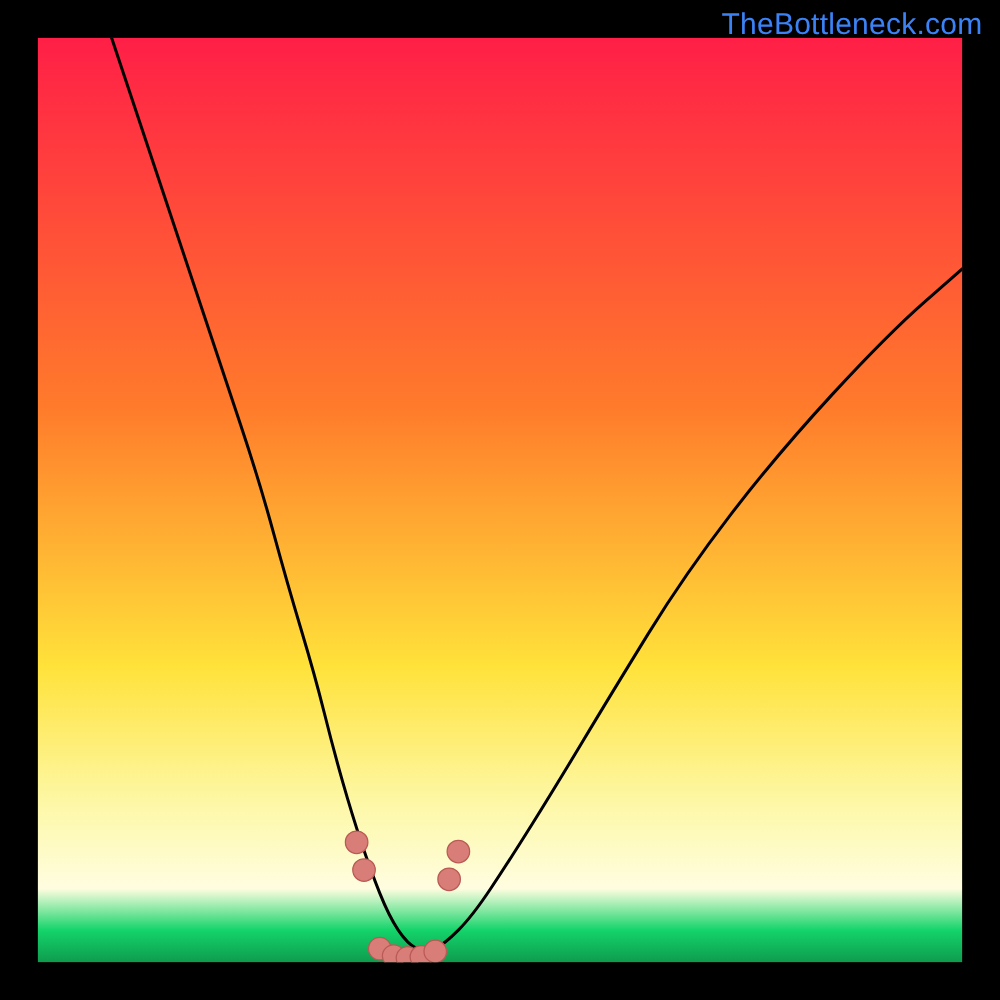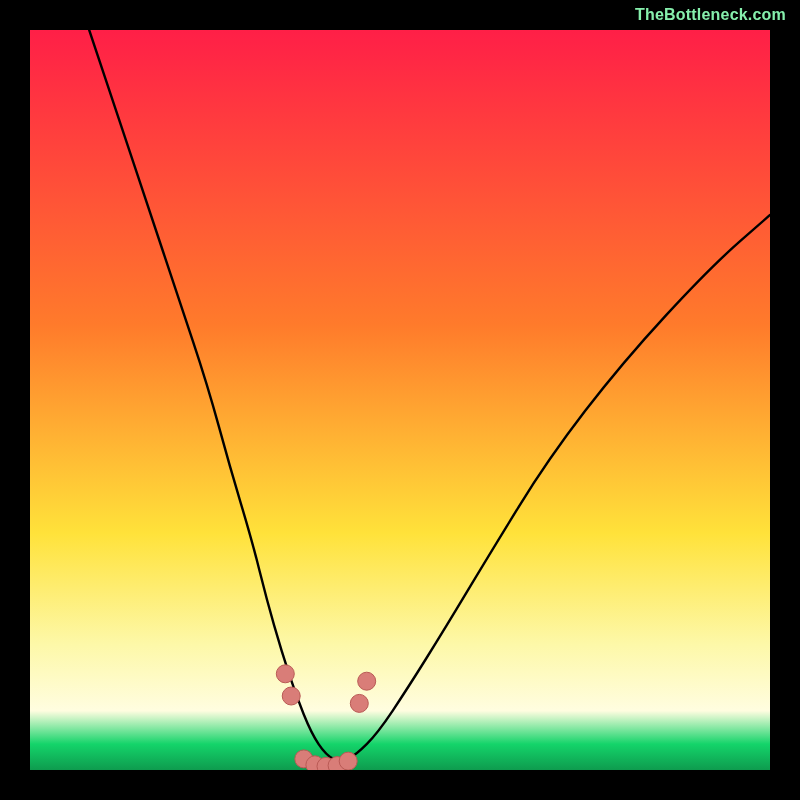--- a/index.html
+++ b/index.html
@@ -32,24 +32,24 @@
   .curve-svg {
     position: absolute;
     inset: 0;
     width: 100%;
     height: 100%;
   }
   .watermark {
     position: absolute;
     top: 6px;
     right: 14px;
-    color: #86efac;
-    font-size: 16px;
+    color: #3b82f6;
+    font-size: 24px;
     letter-spacing: 0.2px;
-    font-weight: 700;
+    font-weight: 400;
     user-select: none;
   }
 </style>
 </head>
 <body>
 
 <div class="frame">
 
   <div class="watermark">TheBottleneck.com</div>
 

